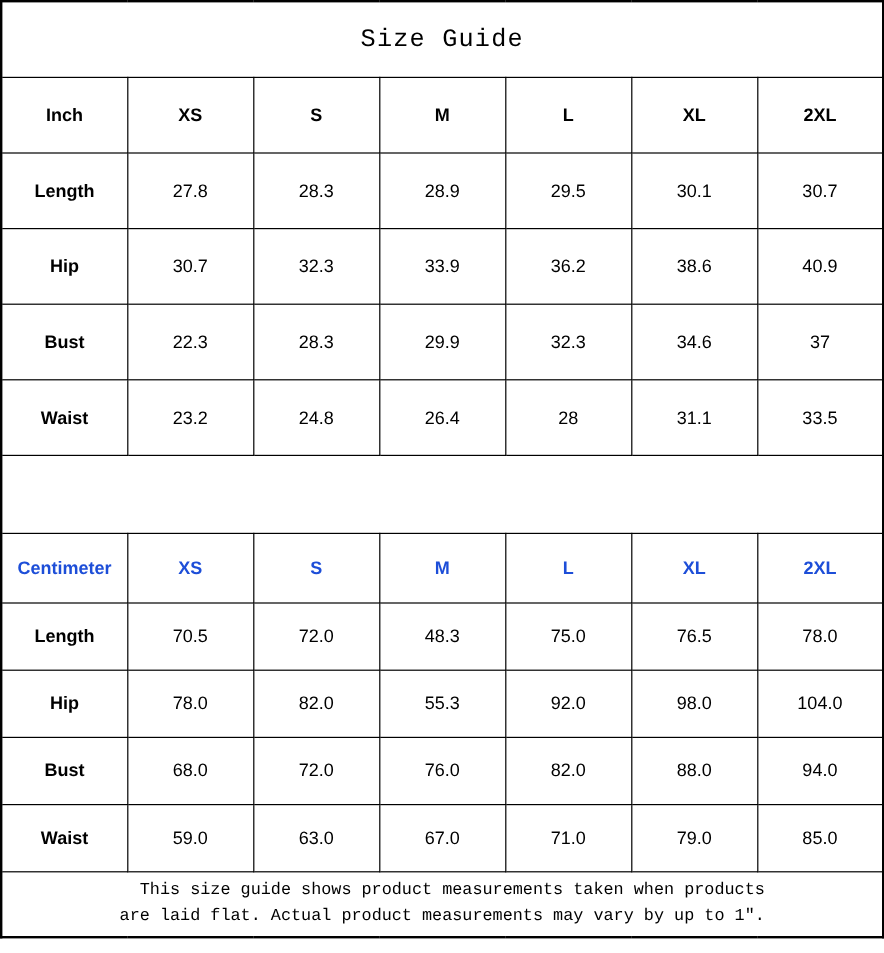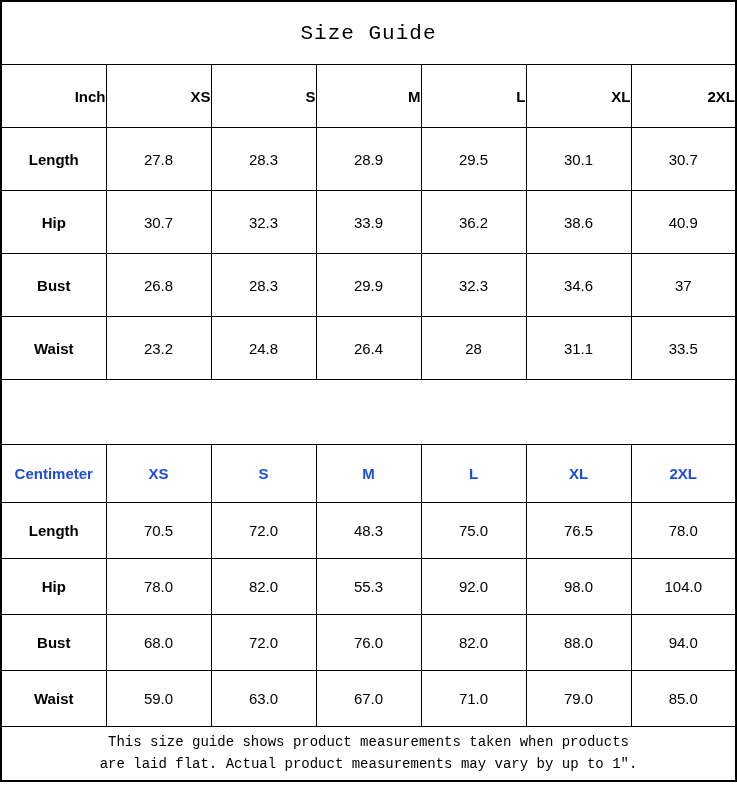--- a/index.html
+++ b/index.html
@@ -16,30 +16,30 @@
     border:1.5px solid #000;
     text-align:center;vertical-align:middle;
     padding:0;overflow:hidden;
   }
   table.size-guide{border:2px solid #000;}
   tr.title-row td{
     height:62px;
     font-family:"Liberation Mono","DejaVu Sans Mono",monospace;
     font-size:21px;letter-spacing:1px;color:#000;
   }
-  tr.head-row td{height:62px;font-weight:bold;font-size:15px;color:#000;text-align:right;}
+  tr.head-row td{height:62px;font-weight:bold;font-size:15px;color:#000;}
   tr.row-inch td{height:62px;}
   tr.row-cm td{height:55px;}
   tr.head-row-cm td{height:57px;font-weight:bold;font-size:15px;color:#1d4ed8;}
   tr.spacer-row td{height:64px;}
   tr.footer-row td{height:53px;}
   td.lbl{font-weight:bold;font-size:15px;color:#000;}
   td.val{font-weight:normal;font-size:15px;color:#000000;}
   .footer-text{
-    display:inline-block;text-align:center;
+    display:inline-block;text-align:right;
     font-family:"Liberation Mono","DejaVu Sans Mono",monospace;
     font-size:14px;line-height:1.55;color:#000;
   }
 </style>
 </head>
 <body>
 
 <div class="page">
   <table class="size-guide">
     <colgroup>
@@ -84,21 +84,21 @@
           <td class="lbl">Hip</td>
           <td class="val">30.7</td>
           <td class="val">32.3</td>
           <td class="val">33.9</td>
           <td class="val">36.2</td>
           <td class="val">38.6</td>
           <td class="val">40.9</td>
         </tr>
         <tr class="row-inch">
           <td class="lbl">Bust</td>
-          <td class="val">26.8</td>
+          <td class="val">22.3</td>
           <td class="val">28.3</td>
           <td class="val">29.9</td>
           <td class="val">32.3</td>
           <td class="val">34.6</td>
           <td class="val">37</td>
         </tr>
         <tr class="row-inch">
           <td class="lbl">Waist</td>
           <td class="val">23.2</td>
           <td class="val">24.8</td>

